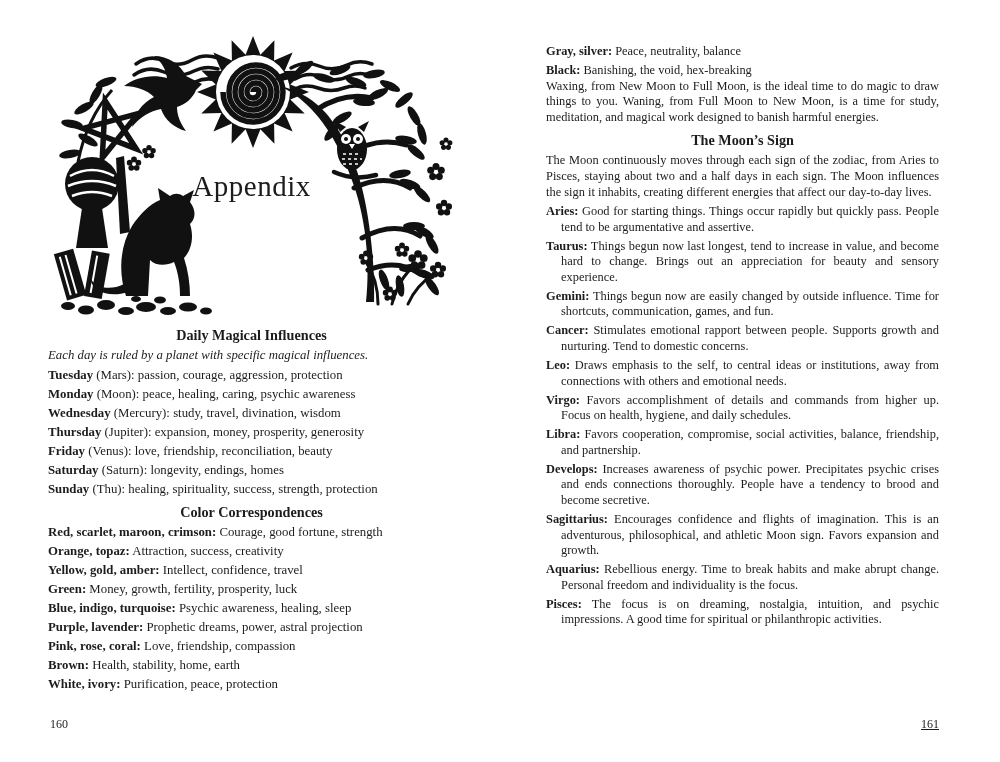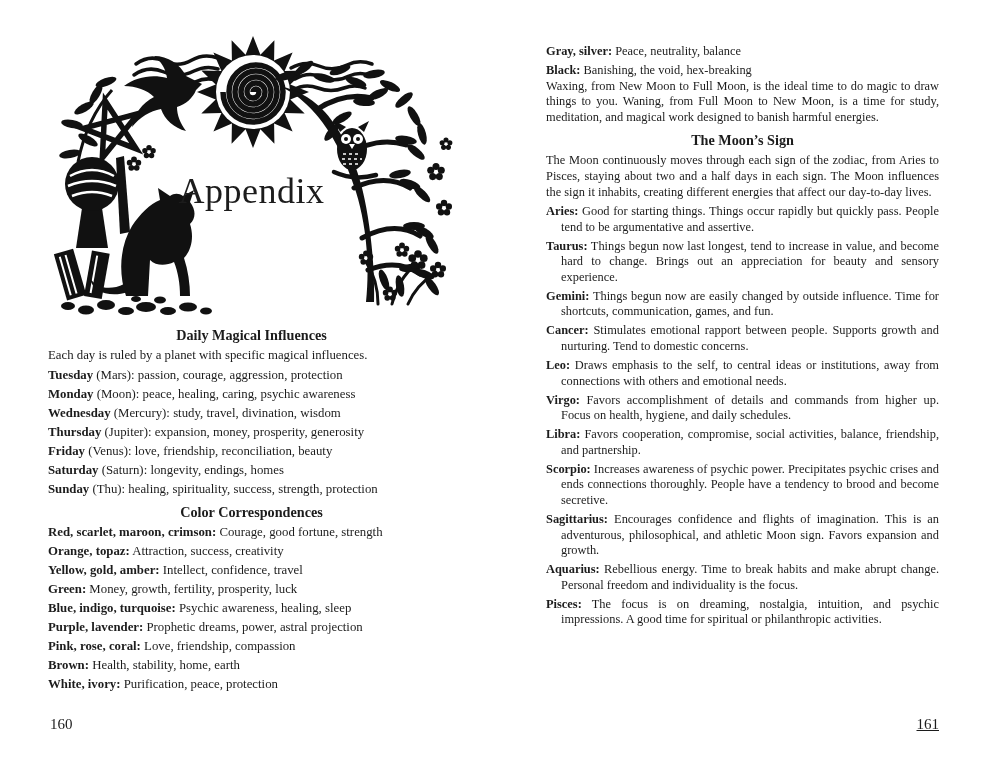--- a/index.html
+++ b/index.html
@@ -9,36 +9,36 @@
     overflow:hidden;
   }
   .page{position:absolute;top:0;height:762px;}
   .page-left{left:48px;width:407px;}
   .page-right{left:546px;width:393px;}
 
   .illus{position:relative;width:407px;height:308px;margin-top:12px;}
   .illus svg{position:absolute;top:0;left:0;}
   .illus-title{
     position:absolute;top:158px;left:0;right:0;margin:0;
-    text-align:center;font-size:36px;font-weight:normal;letter-spacing:.5px;
+    text-align:center;font-size:29px;font-weight:normal;letter-spacing:.5px;
   }
 
   h2.heading{
     font-size:14.2px;font-weight:bold;text-align:center;
     margin:7px 0 5px;line-height:16px;
   }
   p{margin:0;font-size:12.8px;line-height:15.6px;}
   .page-right p{font-size:12.4px;text-align:justify;}
-  .intro{margin-top:2px;}
+  .intro{margin-top:2px;font-style:italic;}
   .items{margin-top:4px;}
   .item{margin-top:3.4px;}
   .hang{padding-left:15px;text-indent:-15px;}
   .page-right{padding-top:44px;box-sizing:border-box;}
   .pagenum{
-    position:absolute;top:716px;font-size:15px;line-height:16px;
+    position:absolute;top:716px;font-size:12px;line-height:16px;
   }
   .pagenum-left{left:2px;}
   .pagenum-right{right:0;text-align:left;text-decoration:underline;}
 </style>
 </head>
 <body>
 
 <section class="page page-left">
 
   <div class="illus">
@@ -257,20 +257,20 @@
   <p>The Moon continuously moves through each sign of the zodiac, from Aries to Pisces, staying about two and a half days in each sign. The Moon influences the sign it inhabits, creating different energies that affect our day-to-day lives.</p>
 
   <div class="items">
     <p class="item hang"><b>Aries:</b><span> Good for starting things. Things occur rapidly but quickly pass. People tend to be argumentative and assertive.</span></p>
     <p class="item hang"><b>Taurus:</b><span> Things begun now last longest, tend to increase in value, and become hard to change. Brings out an appreciation for beauty and sensory experience.</span></p>
     <p class="item hang"><b>Gemini:</b><span> Things begun now are easily changed by outside influence. Time for shortcuts, communication, games, and fun.</span></p>
     <p class="item hang"><b>Cancer:</b><span> Stimulates emotional rapport between people. Supports growth and nurturing. Tend to domestic concerns.</span></p>
     <p class="item hang"><b>Leo:</b><span> Draws emphasis to the self, to central ideas or institutions, away from connections with others and emotional needs.</span></p>
     <p class="item hang"><b>Virgo:</b><span> Favors accomplishment of details and commands from higher up. Focus on health, hygiene, and daily schedules.</span></p>
     <p class="item hang"><b>Libra:</b><span> Favors cooperation, compromise, social activities, balance, friendship, and partnership.</span></p>
-    <p class="item hang"><b>Scorpio:</b><span> Increases awareness of psychic power. Precipitates psychic crises and ends connections thoroughly. People have a tendency to brood and become secretive.</span></p>
+    <p class="item hang"><b>Develops:</b><span> Increases awareness of psychic power. Precipitates psychic crises and ends connections thoroughly. People have a tendency to brood and become secretive.</span></p>
     <p class="item hang"><b>Sagittarius:</b><span> Encourages confidence and flights of imagination. This is an adventurous, philosophical, and athletic Moon sign. Favors expansion and growth.</span></p>
     <p class="item hang"><b>Aquarius:</b><span> Rebellious energy. Time to break habits and make abrupt change. Personal freedom and individuality is the focus.</span></p>
     <p class="item hang"><b>Pisces:</b><span> The focus is on dreaming, nostalgia, intuition, and psychic impressions. A good time for spiritual or philanthropic activities.</span></p>
   </div>
 
   <div class="pagenum pagenum-right">161</div>
 </section>
 
 </body></html>

